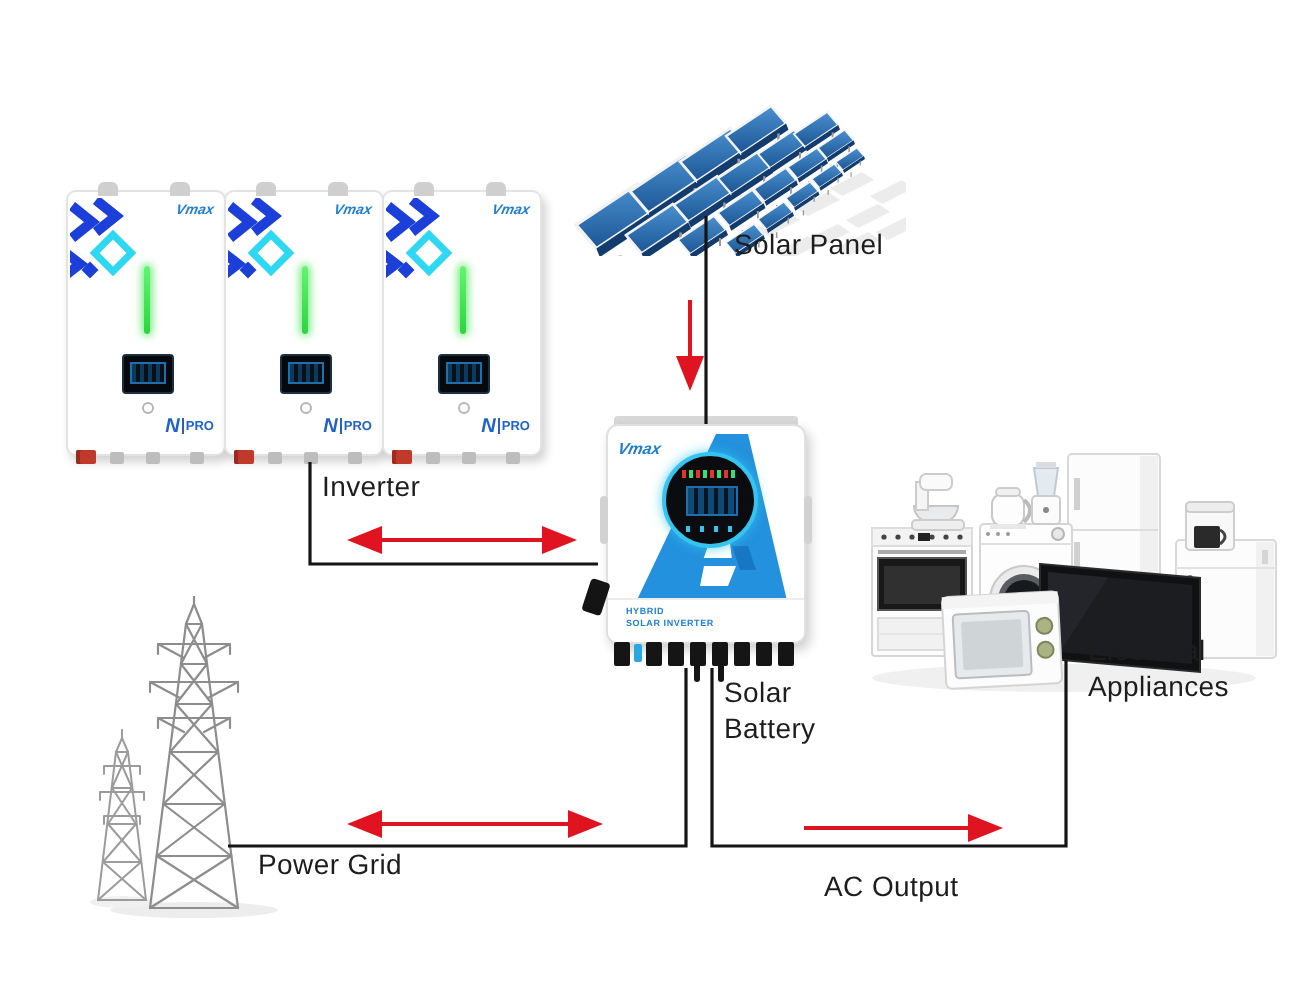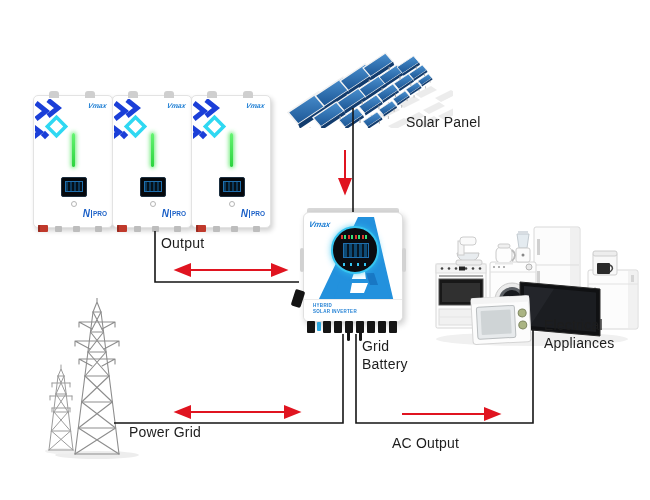--- a/index.html
+++ b/index.html
@@ -341,24 +341,24 @@
     <path d="M356,334 V423 H533 V330"></path>
   </g>
   <g stroke="#e01420" stroke-width="2" fill="none">
     <path d="M345,150 V192" marker-end="url(#ah)"></path>
     <path d="M177,270 H285" marker-start="url(#ah)" marker-end="url(#ah)"></path>
     <path d="M177,412 H298" marker-start="url(#ah)" marker-end="url(#ah)"></path>
     <path d="M402,414 H498" marker-end="url(#ah)"></path>
   </g>
 </svg>
 
-<div class="lbl" style="left:406px;top:113px">Solar Panel</div>
-<div class="lbl" style="left:161px;top:234px">Output</div>
+<div class="lbl" style="left:367px;top:113px">Solar Panel</div>
+<div class="lbl" style="left:161px;top:234px">Inverter</div>
 <div class="lbl" style="left:362px;top:337px">
-  <div>Grid</div>
+  <div>Solar</div>
   <div>Battery</div>
 </div>
 <div class="lbl" style="left:544px;top:316px">
   <div>Electrical</div>
   <div>Appliances</div>
 </div>
 <div class="lbl" style="left:129px;top:423px">Power Grid</div>
-<div class="lbl" style="left:392px;top:434px">AC Output</div>
+<div class="lbl" style="left:412px;top:434px">AC Output</div>
 
 </body></html>

